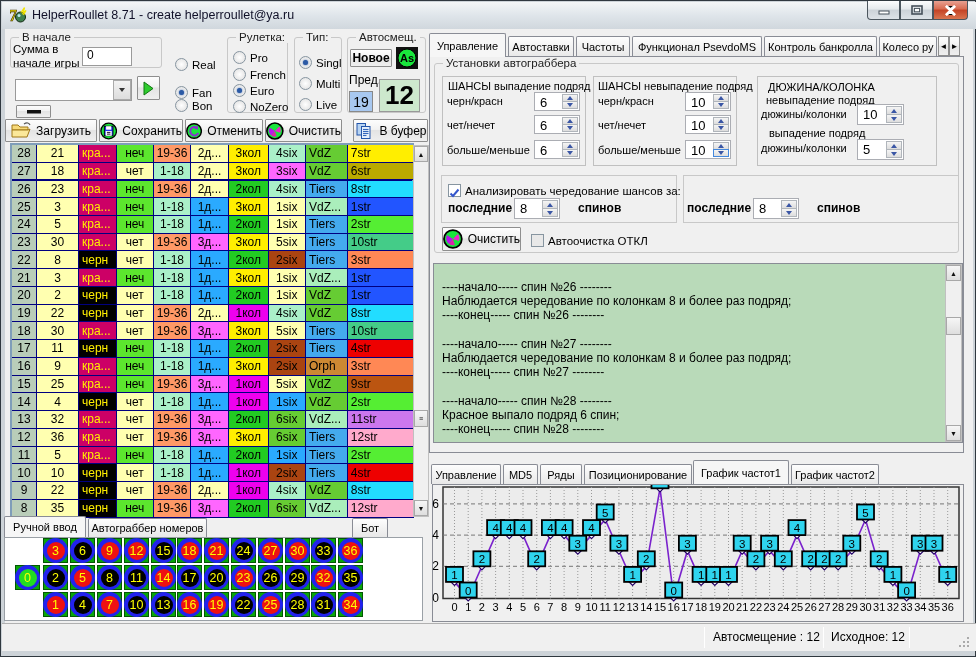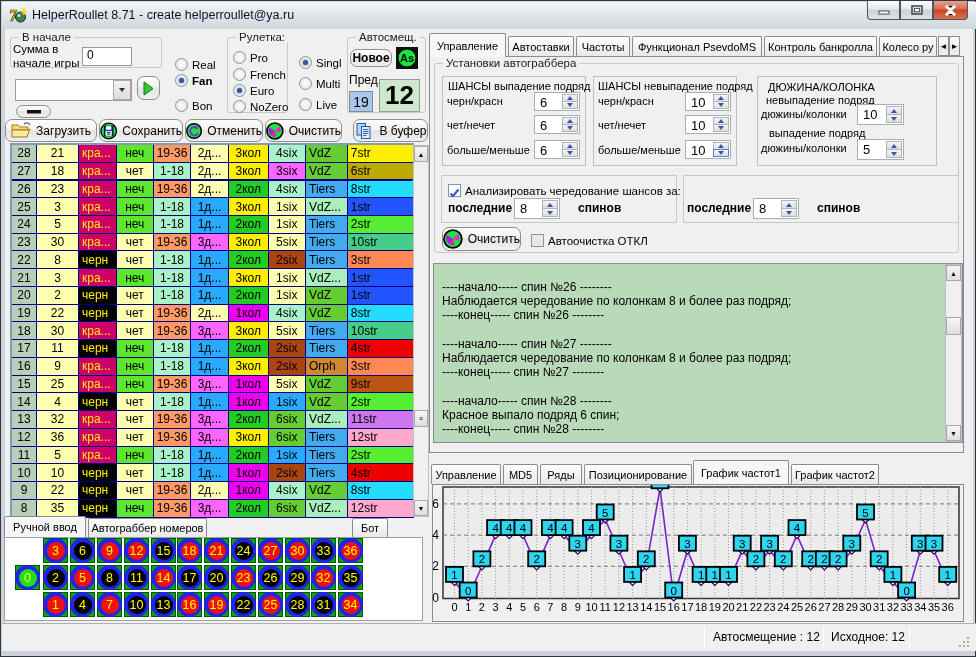--- a/index.html
+++ b/index.html
@@ -12,21 +12,21 @@
 #btnmax{left:899px;width:33px;}
 #btncls{left:932px;width:35px;border-radius:0 0 4px 0;background:linear-gradient(#e8a091,#d86a50 45%,#c44325 50%,#d9744f);}
 #content{position:absolute;left:4px;top:28px;width:968px;height:622px;background:#f0f0f0;}
 .gb{position:absolute;border:1px solid #c8c8c8;border-radius:3px;}
 .gb .gbt{position:absolute;left:8px;top:-7px;background:#f0f0f0;padding:0 3px;font-size:11.5px;color:#202020;white-space:nowrap;}
 .flat{position:absolute;border:1px solid #b6b6b6;}
 .lbl{position:absolute;font-size:12px;color:#000;white-space:nowrap;}
 .lbl11{position:absolute;font-size:11px;color:#000;white-space:nowrap;}
 .lblb{position:absolute;font-size:12px;font-weight:bold;color:#000;white-space:nowrap;}
 .inp{position:absolute;background:#fff;border:1px solid #9a9a9a;font-size:12px;padding-left:4px;}
-.btn{position:absolute;background:linear-gradient(#fdfdfd,#f2f2f2 45%,#e4e4e4 50%,#efefef);border:1px solid #8e8e8e;border-radius:7px;font-size:12px;display:flex;align-items:center;justify-content:center;gap:5px;color:#000;}
+.btn{position:absolute;background:linear-gradient(#fdfdfd,#f2f2f2 45%,#e4e4e4 50%,#efefef);border:1px solid #8e8e8e;border-radius:1px;font-size:12px;display:flex;align-items:center;justify-content:center;gap:5px;color:#000;}
 .rad{display:inline-block;width:13px;height:13px;border-radius:50%;background:radial-gradient(#fff,#ddd);border:1px solid #8795a0;vertical-align:middle;position:relative;}
 .rdot{position:absolute;left:3px;top:3px;width:5px;height:5px;border-radius:50%;background:#2c5aa5;box-shadow:0 0 2px #2c5aa5;}
 .radlbl{font-size:11.5px;margin-left:4px;vertical-align:middle;}
 .cb{display:inline-block;width:13px;height:13px;background:#fff;border:1px solid #8795a0;vertical-align:middle;text-align:center;}
 .cblbl{font-size:11.5px;margin-left:4px;vertical-align:middle;white-space:nowrap;}
 .spin{position:absolute;background:#fff;border:1px solid #abadb3;}
 .spinval{position:absolute;left:5px;top:2px;font-size:13px;}
 .spinbtn{position:absolute;background:linear-gradient(#f5f5f5,#ddd);border:1px solid #b0b5bb;display:flex;align-items:center;justify-content:center;}
 .tri-up{width:0;height:0;border-left:3.5px solid transparent;border-right:3.5px solid transparent;border-bottom:4.5px solid #3a56a5;}
 .tri-dn{width:0;height:0;border-left:3.5px solid transparent;border-right:3.5px solid transparent;border-top:4.5px solid #3a56a5;}
@@ -93,29 +93,32 @@
       <svg width="13" height="15">
         <path d="M2 1 L11 7.5 L2 14 Z" fill="#2ecc2e" stroke="#117711"></path>
       </svg>
     </div>
 <div class="btn" style="left:15px;top:104px;width:35px;height:13px;">
       <svg width="14" height="4">
         <rect x="0" y="0" width="14" height="3.5" fill="#111"></rect>
       </svg>
     </div>
 <div style="position:absolute;left:174px;top:54px;height:14px;"><span class="rad"></span><span class="radlbl">Real</span></div>
-<div style="position:absolute;left:174px;top:70px;height:14px;font-weight:bold;"><span class="rad"><span class="rdot"></span></span><span class="radlbl">Fan</span></div>
+<div style="position:absolute;left:174px;top:82px;height:14px;"><span class="rad"><span class="rdot"></span></span><span class="radlbl">Fan</span></div>
 <div style="position:absolute;left:174px;top:95px;height:14px;"><span class="rad"></span><span class="radlbl">Bon</span></div>
 <div class="gb" style="left:226px;top:36px;width:61px;height:76px;">
       <div class="gbt">Рулетка:</div>
     </div>
 <div style="position:absolute;left:232px;top:47px;height:14px;"><span class="rad"></span><span class="radlbl">Pro</span></div>
 <div style="position:absolute;left:232px;top:64px;height:14px;"><span class="rad"></span><span class="radlbl">French</span></div>
 <div style="position:absolute;left:232px;top:80px;height:14px;"><span class="rad"><span class="rdot"></span></span><span class="radlbl">Euro</span></div>
 <div style="position:absolute;left:232px;top:96px;height:14px;"><span class="rad"></span><span class="radlbl">NoZero</span></div>
+<div class="gb" style="left:293px;top:36px;width:48px;height:76px;">
+      <div class="gbt">Тип:</div>
+    </div>
 <div style="position:absolute;left:298px;top:52px;height:14px;"><span class="rad"><span class="rdot"></span></span><span class="radlbl">Singl</span></div>
 <div style="position:absolute;left:298px;top:73px;height:14px;"><span class="rad"></span><span class="radlbl">Multi</span></div>
 <div style="position:absolute;left:298px;top:94px;height:14px;"><span class="rad"></span><span class="radlbl">Live</span></div>
 <div class="gb" style="left:346px;top:36px;width:79px;height:76px;">
       <div class="gbt">Автосмещ.</div>
     </div>
 <div class="btn" style="left:349px;top:48px;width:42px;height:18px;font-weight:bold;">Новое</div>
 <div style="position:absolute;left:395px;top:46px;"><svg width="22" height="22" viewBox="0 0 22 22">
         <rect x="0" y="0" width="22" height="22" fill="#111"></rect>
         <circle cx="11" cy="11" r="9" fill="#19e63c" stroke="#000" stroke-width="1"></circle>

